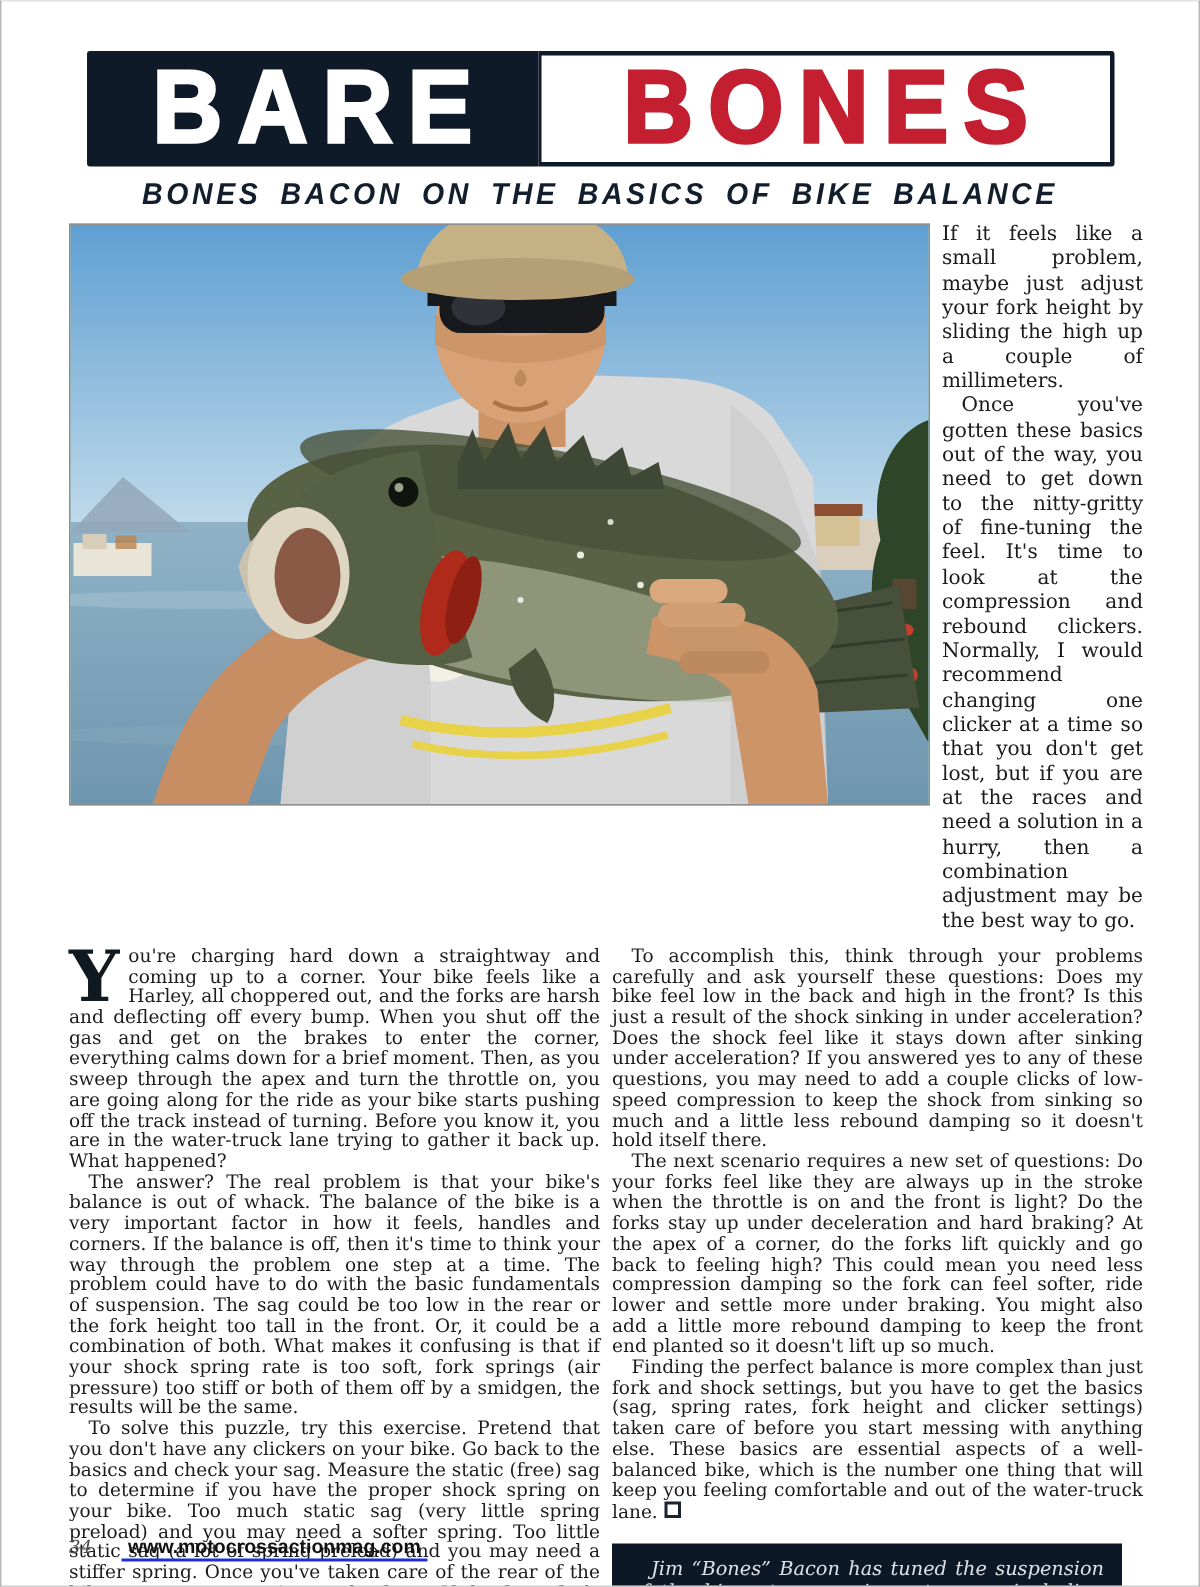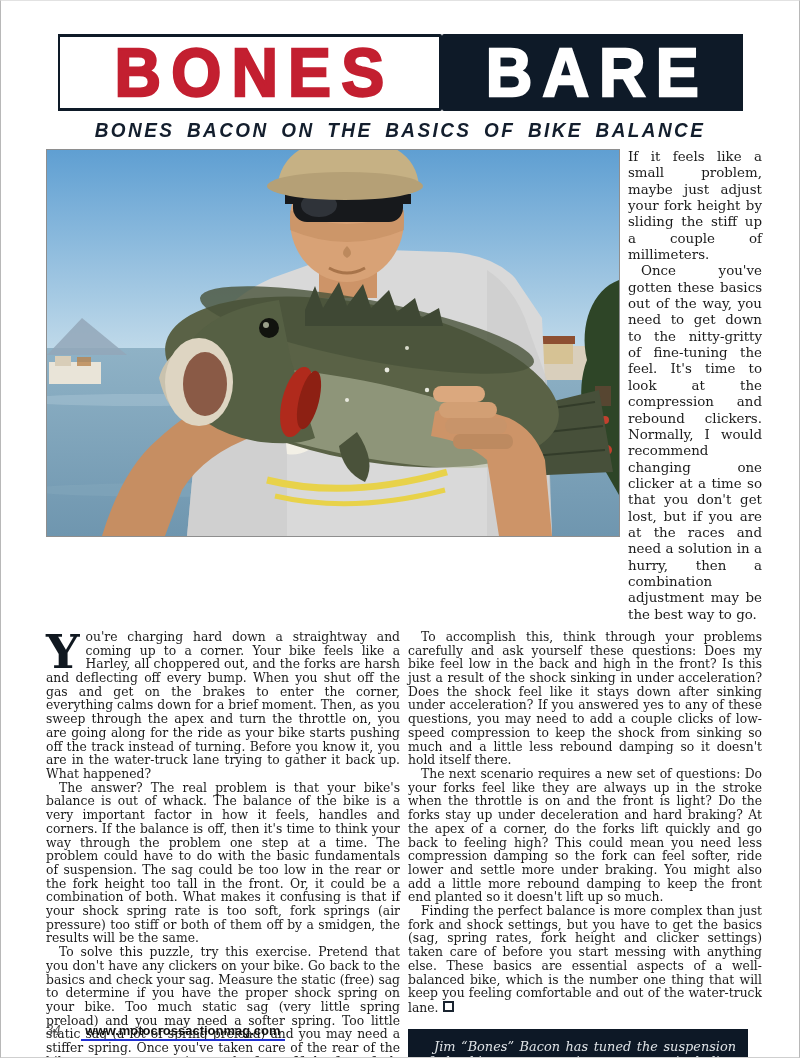--- a/index.html
+++ b/index.html
@@ -37,25 +37,25 @@
   .page-num{font-style:italic;font-size:12px;color:#4a4a4a;}
   .footer-url{font-family:"Liberation Sans",sans-serif;font-weight:bold;font-size:13px;color:#111;
               text-decoration:none;border-bottom:2px solid #1f2fd4;padding:0 4px 1px 4px;margin-left:11px;}
 </style>
 </head>
 <body>
 
 <div class="page">
 
   <div class="logo-row">
+    <div class="logo-box logo-bare">
+      <span class="logo-text">BARE</span>
+    </div>
     <div class="logo-box logo-bones">
       <span class="logo-text">BONES</span>
-    </div>
-    <div class="logo-box logo-bare">
-      <span class="logo-text">BARE</span>
     </div>
   </div>
   <div class="subtitle">BONES BACON ON THE BASICS OF BIKE BALANCE</div>
 
   <div class="content">
 
     <div class="photo-row">
       <div class="photo-frame">
         <svg width="572" height="386" viewBox="0 0 572 386" xmlns="http://www.w3.org/2000/svg">
           <defs>
@@ -161,21 +161,21 @@
           </g>
 
           <path d="M505,386 L498,310 Q488,280 462,268 L430,258 Q400,254 388,262 L384,286 Q420,292 440,310 L452,386 Z" fill="#cd9468"></path>
           <rect x="386" y="236" width="52" height="16" rx="8" fill="#dba87e"></rect>
           <rect x="392" y="252" width="58" height="16" rx="8" fill="#d29f74"></rect>
           <rect x="398" y="268" width="62" height="16" rx="8" fill="#c8946a"></rect>
           <rect x="406" y="284" width="60" height="15" rx="7" fill="#bd8a60"></rect>
         </svg>
       </div>
       <div class="side-col">
-        <p class="flush">If it feels like a small problem, maybe just adjust your fork height by sliding the stiff up a couple of millimeters.</p>
+        <p class="flush">If it feels like a small problem, maybe just adjust your fork height by sliding the high up a couple of millimeters.</p>
         <p>Once you've gotten these basics out of the way, you need to get down to the nitty-gritty of fine-tuning the feel. It's time to look at the compression and rebound clickers. Normally, I would recommend changing one clicker at a time so that you don't get lost, but if you are at the races and need a solution in a hurry, then a combination adjustment may be the best way to go.</p>
       </div>
     </div>
 
     <div class="body-cols">
       <div class="col">
         <p class="flush">
           <span class="dropcap">Y</span><span>ou're charging hard down a straightway and coming up to a corner. Your bike feels like a Harley, all choppered out, and the forks are harsh and deflecting off every bump. When you shut off the gas and get on the brakes to enter the corner, everything calms down for a brief moment. Then, as you sweep through the apex and turn the throttle on, you are going along for the ride as your bike starts pushing off the track instead of turning. Before you know it, you are in the water-truck lane trying to gather it back up. What happened?</span>
         </p>
         <p>The answer? The real problem is that your bike's balance is out of whack. The balance of the bike is a very important factor in how it feels, handles and corners. If the balance is off, then it's time to think your way through the problem one step at a time. The problem could have to do with the basic fundamentals of suspension. The sag could be too low in the rear or the fork height too tall in the front. Or, it could be a combination of both. What makes it confusing is that if your shock spring rate is too soft, fork springs (air pressure) too stiff or both of them off by a smidgen, the results will be the same.</p>

